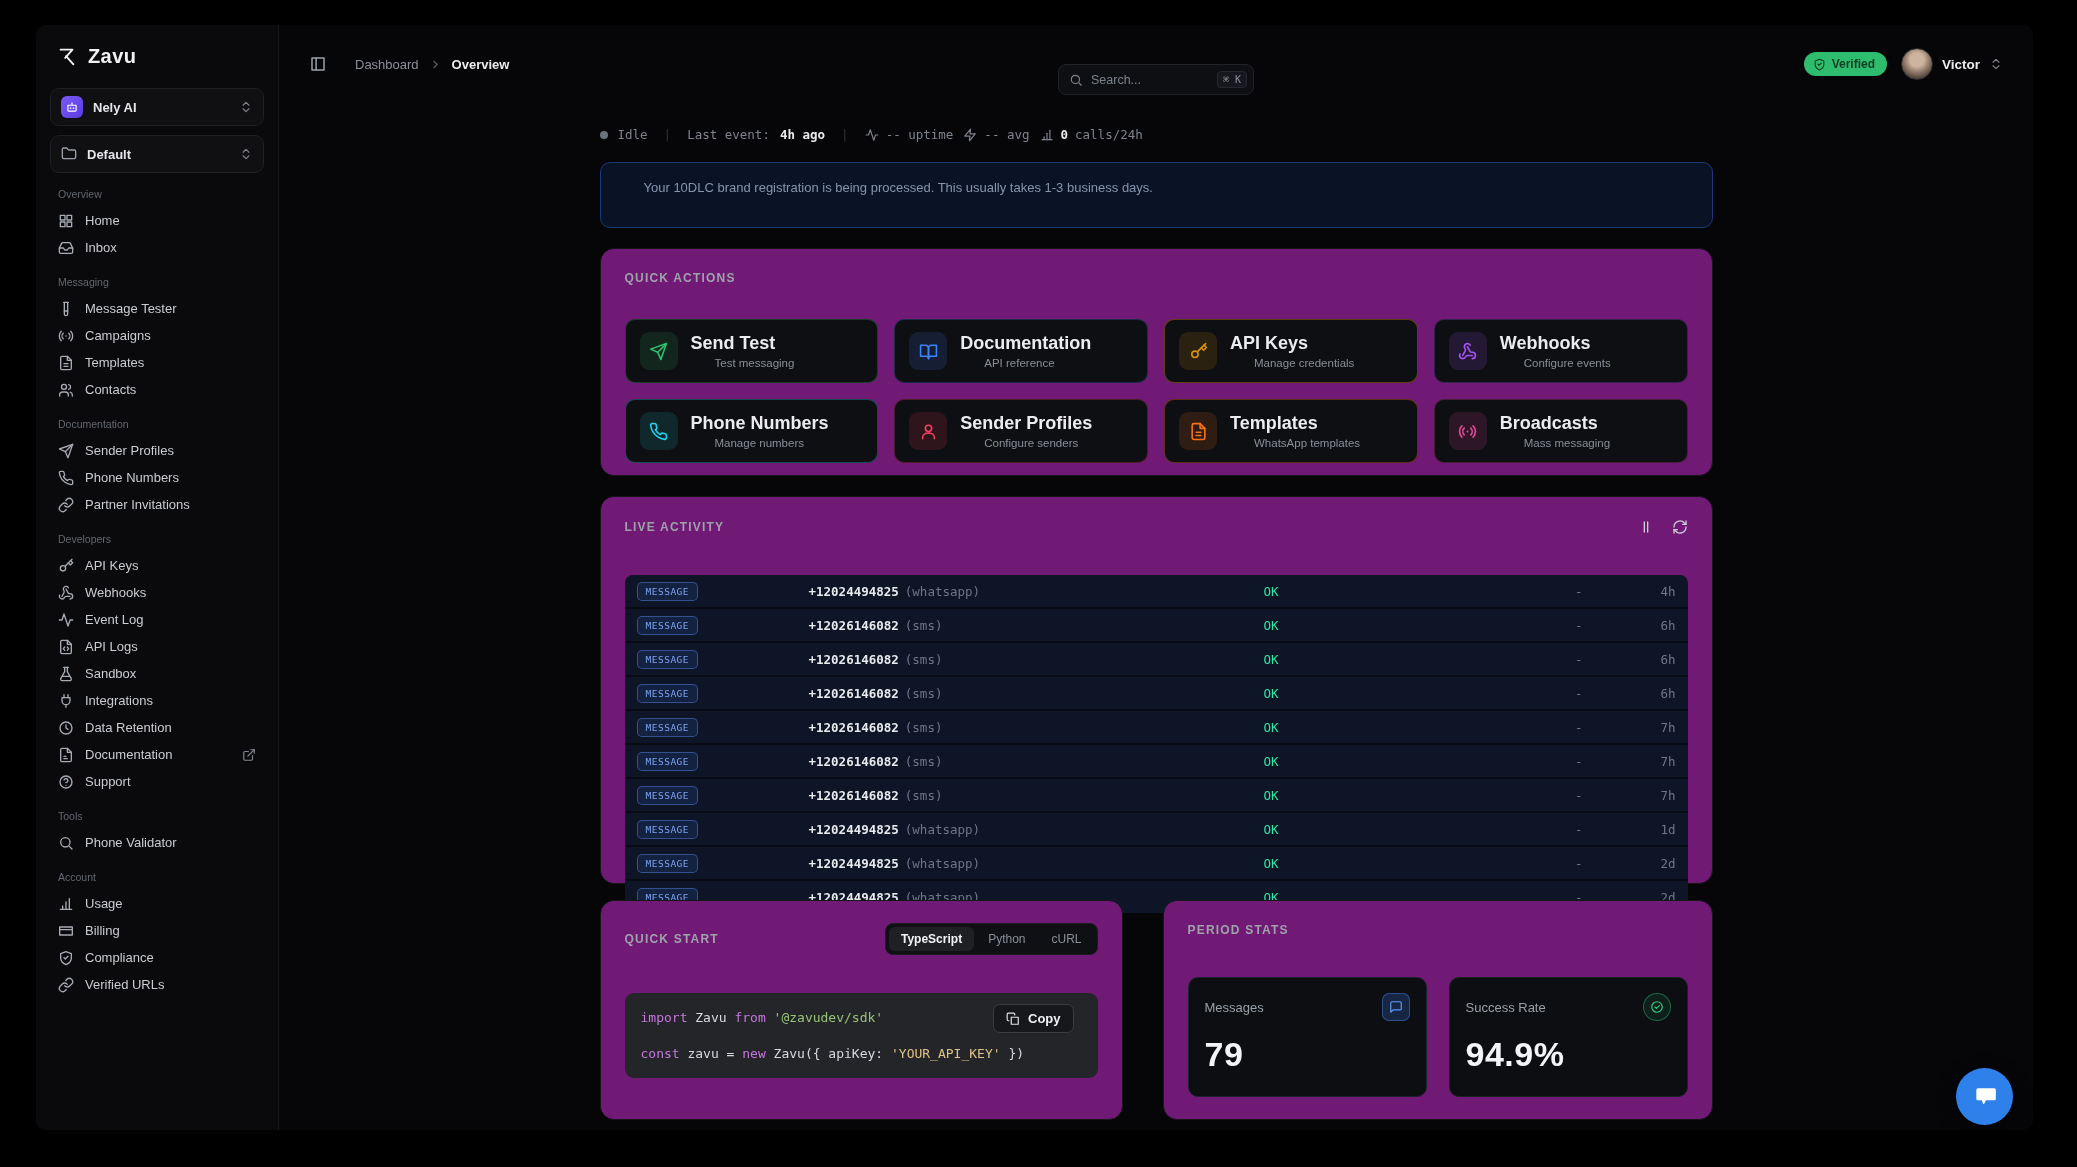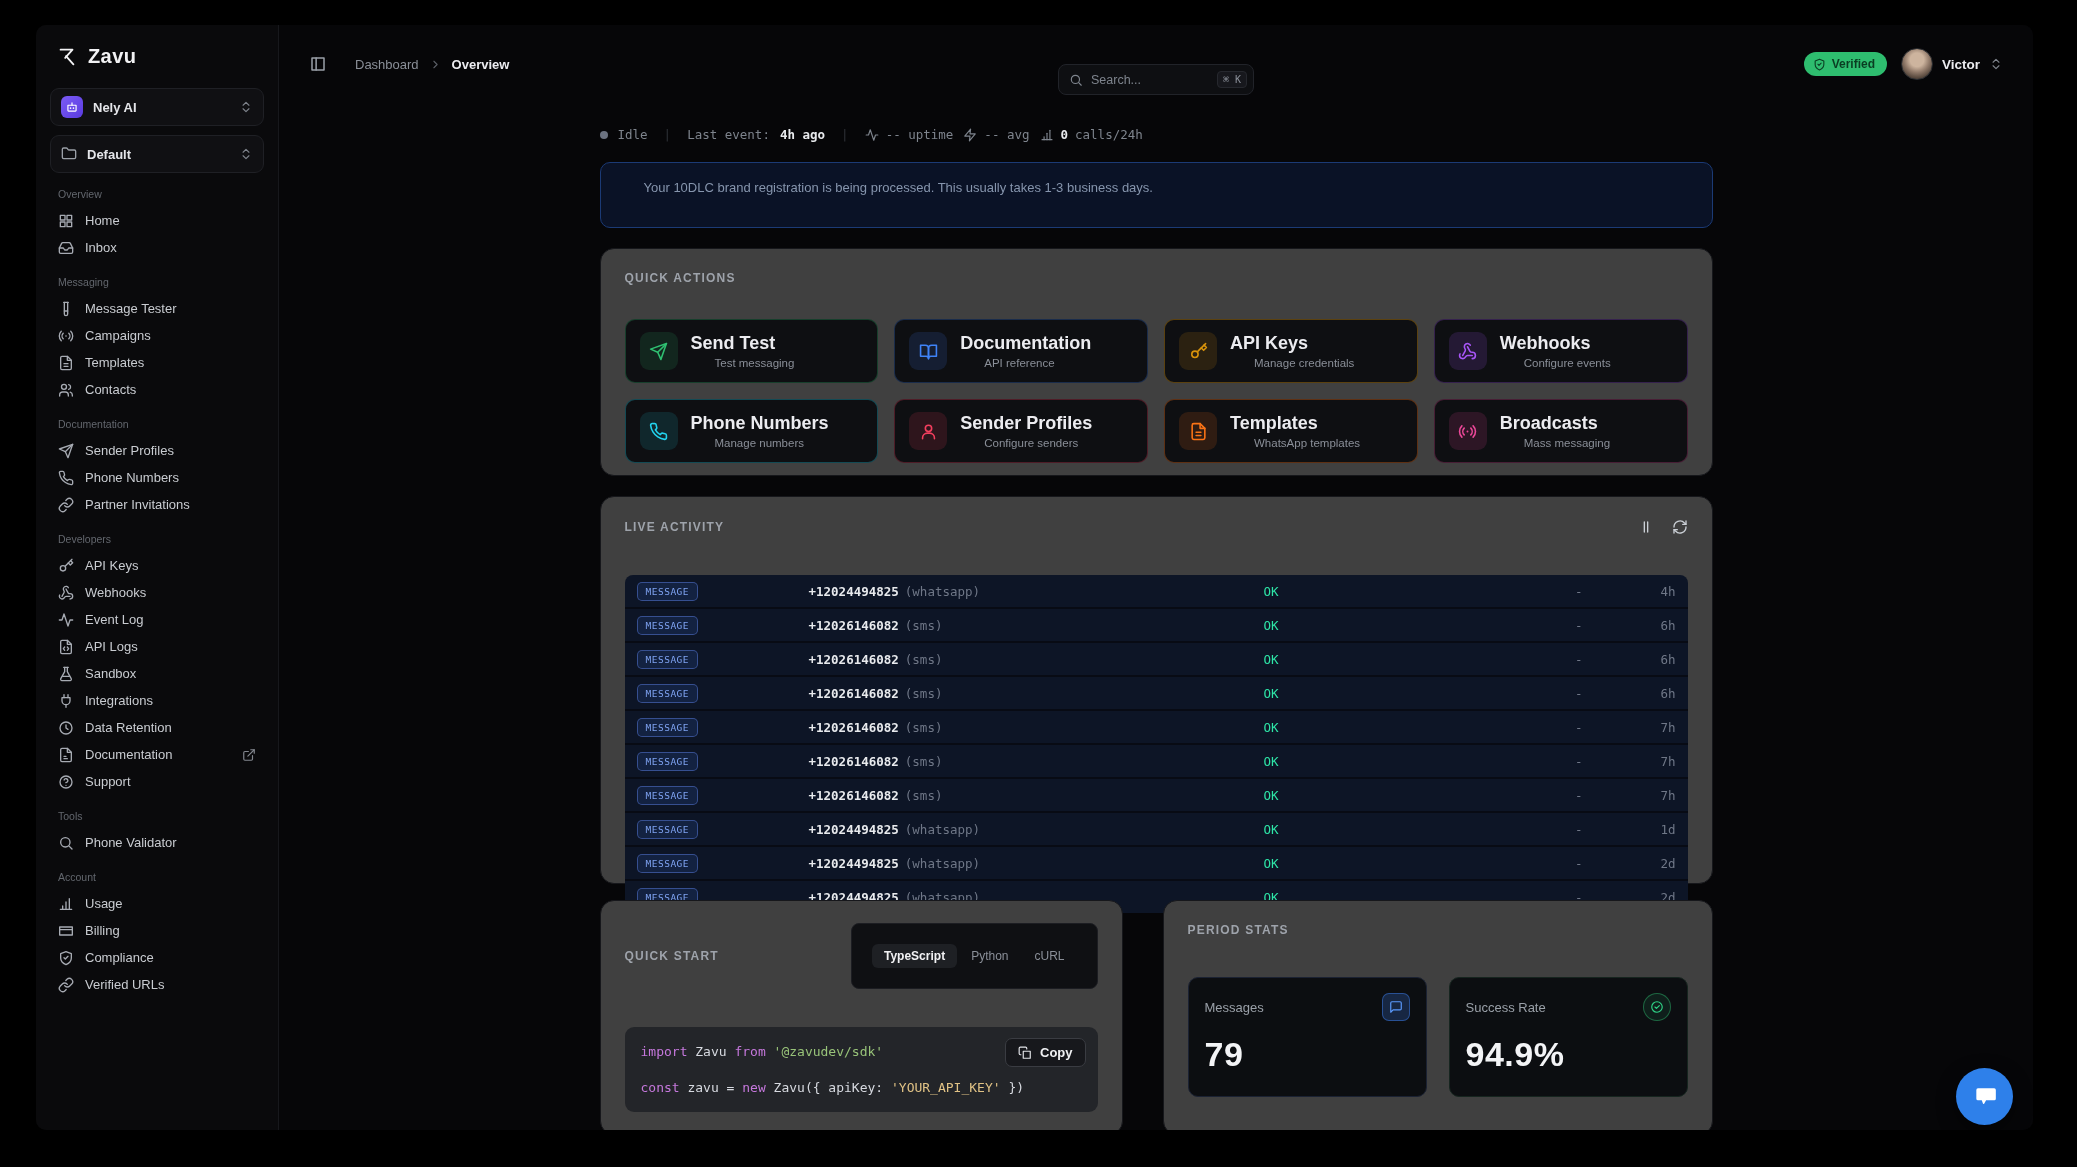--- a/index.html
+++ b/index.html
@@ -67,21 +67,21 @@
   .st-ic{width:14px;height:14px;color:#7e848d;}
   .st-group{display:flex;align-items:center;gap:7px;}
   
   .banner{margin-top:20px;height:66px;box-sizing:border-box;background:#0a1226;border:1px solid #1b3a75;
           border-radius:10px;padding:11px 18px;}
   .banner-title-row{display:flex;align-items:center;gap:10px;}
   .banner-title-row .ic{width:15px;height:15px;color:#4a8af6;}
   .banner-title{font-size:13.5px;font-weight:700;color:#4a8af6;}
   .banner-desc{font-size:13px;color:#8695ad;margin:6px 0 0 25px;}
   
-  .panel{background:#404040;border:1px solid #16171b;border-radius:14px;padding:22px 24px;box-sizing:border-box;}
+  .panel{background:#701a75;border:1px solid #16171b;border-radius:14px;padding:22px 24px;box-sizing:border-box;}
   .panel-title{font-size:12px;letter-spacing:1.2px;color:#9ea3ab;font-weight:600;}
   .qa-panel{margin-top:20px;height:228px;}
   .qa-grid{margin-top:34px;display:grid;grid-template-columns:repeat(4,1fr);gap:16px;}
   .qa-card{height:64px;border-radius:10px;background:#0e0f12;border:1px solid var(--bd);
            display:flex;align-items:center;gap:13px;padding:0 14px;cursor:pointer;box-sizing:border-box;}
   .qa-icon{width:38px;height:38px;border-radius:9px;background:var(--tint);color:var(--c);
            display:flex;align-items:center;justify-content:center;flex-shrink:0;}
   .qa-icon .ic{width:19px;height:19px;}
   .qa-title{font-size:18px;font-weight:700;color:#ececf0;}
   .qa-sub{font-size:11.5px;color:#8a8f98;margin-top:3px;margin-left:24px;}
@@ -110,32 +110,32 @@
          background:rgba(59,113,233,.14);border:1px solid rgba(98,136,240,.45);
          border-radius:5px;padding:3px 8px;}
   .ep-num{color:#e8eaed;font-weight:700;}
   .ep-ch{color:#6f7787;margin-left:6px;}
   .ok{color:#2ee6a8;}
   .dim{color:#6f7787;}
   
   .bottom{margin-top:16px;display:grid;grid-template-columns:523px 550px;gap:40px;}
   .qs-head{display:flex;align-items:center;}
   .tabs{margin-left:auto;display:flex;align-items:center;background:#0f1013;border:1px solid #1c1d22;
-        border-radius:8px;padding:20px;gap:2px;}
+        border-radius:8px;padding:3px;gap:2px;}
   .tab{font-size:12px;color:#8a8f98;padding:5px 12px;border-radius:6px;cursor:pointer;}
   .tab.active{color:#f2f2f4;font-weight:700;background:#1e2024;}
   .codeblock{margin-top:38px;background:#232529;border-radius:9px;padding:15px 16px;position:relative;}
   .codeline{font-family:"DejaVu Sans Mono",monospace;font-size:13px;white-space:pre;line-height:1.5;}
   .codeline + .codeline{margin-top:16px;}
   [data-tok="kw"]{color:#c678dd;}
   [data-tok="pl"]{color:#d7dae0;}
   [data-tok="op"]{color:#d7dae0;}
   [data-tok="str"]{color:#98c379;}
   [data-tok="str2"]{color:#e0c285;}
-  .copy-btn{position:absolute;top:11px;right:12px;display:flex;align-items:center;gap:8px;
+  .copy-btn{position:absolute;top:11px;right:24px;display:flex;align-items:center;gap:8px;
             background:#17181c;border:1px solid #3a3c42;border-radius:7px;padding:6px 12px;cursor:pointer;}
   .copy-btn .ic{width:14px;height:14px;color:#e4e5e9;}
   .copy-label{font-size:13px;color:#f0f1f3;font-weight:600;}
   
   .stat-grid{margin-top:40px;display:grid;grid-template-columns:1fr 1fr;gap:22px;}
   .stat-card{border-radius:10px;background:#0c0e11;padding:15px 16px;height:120px;box-sizing:border-box;}
   .stat-card.blue{border:1px solid #1b2233;}
   .stat-card.green{border:1px solid #16251f;}
   .stat-top{display:flex;align-items:center;}
   .stat-label{font-size:13px;color:#9aa0a8;}

